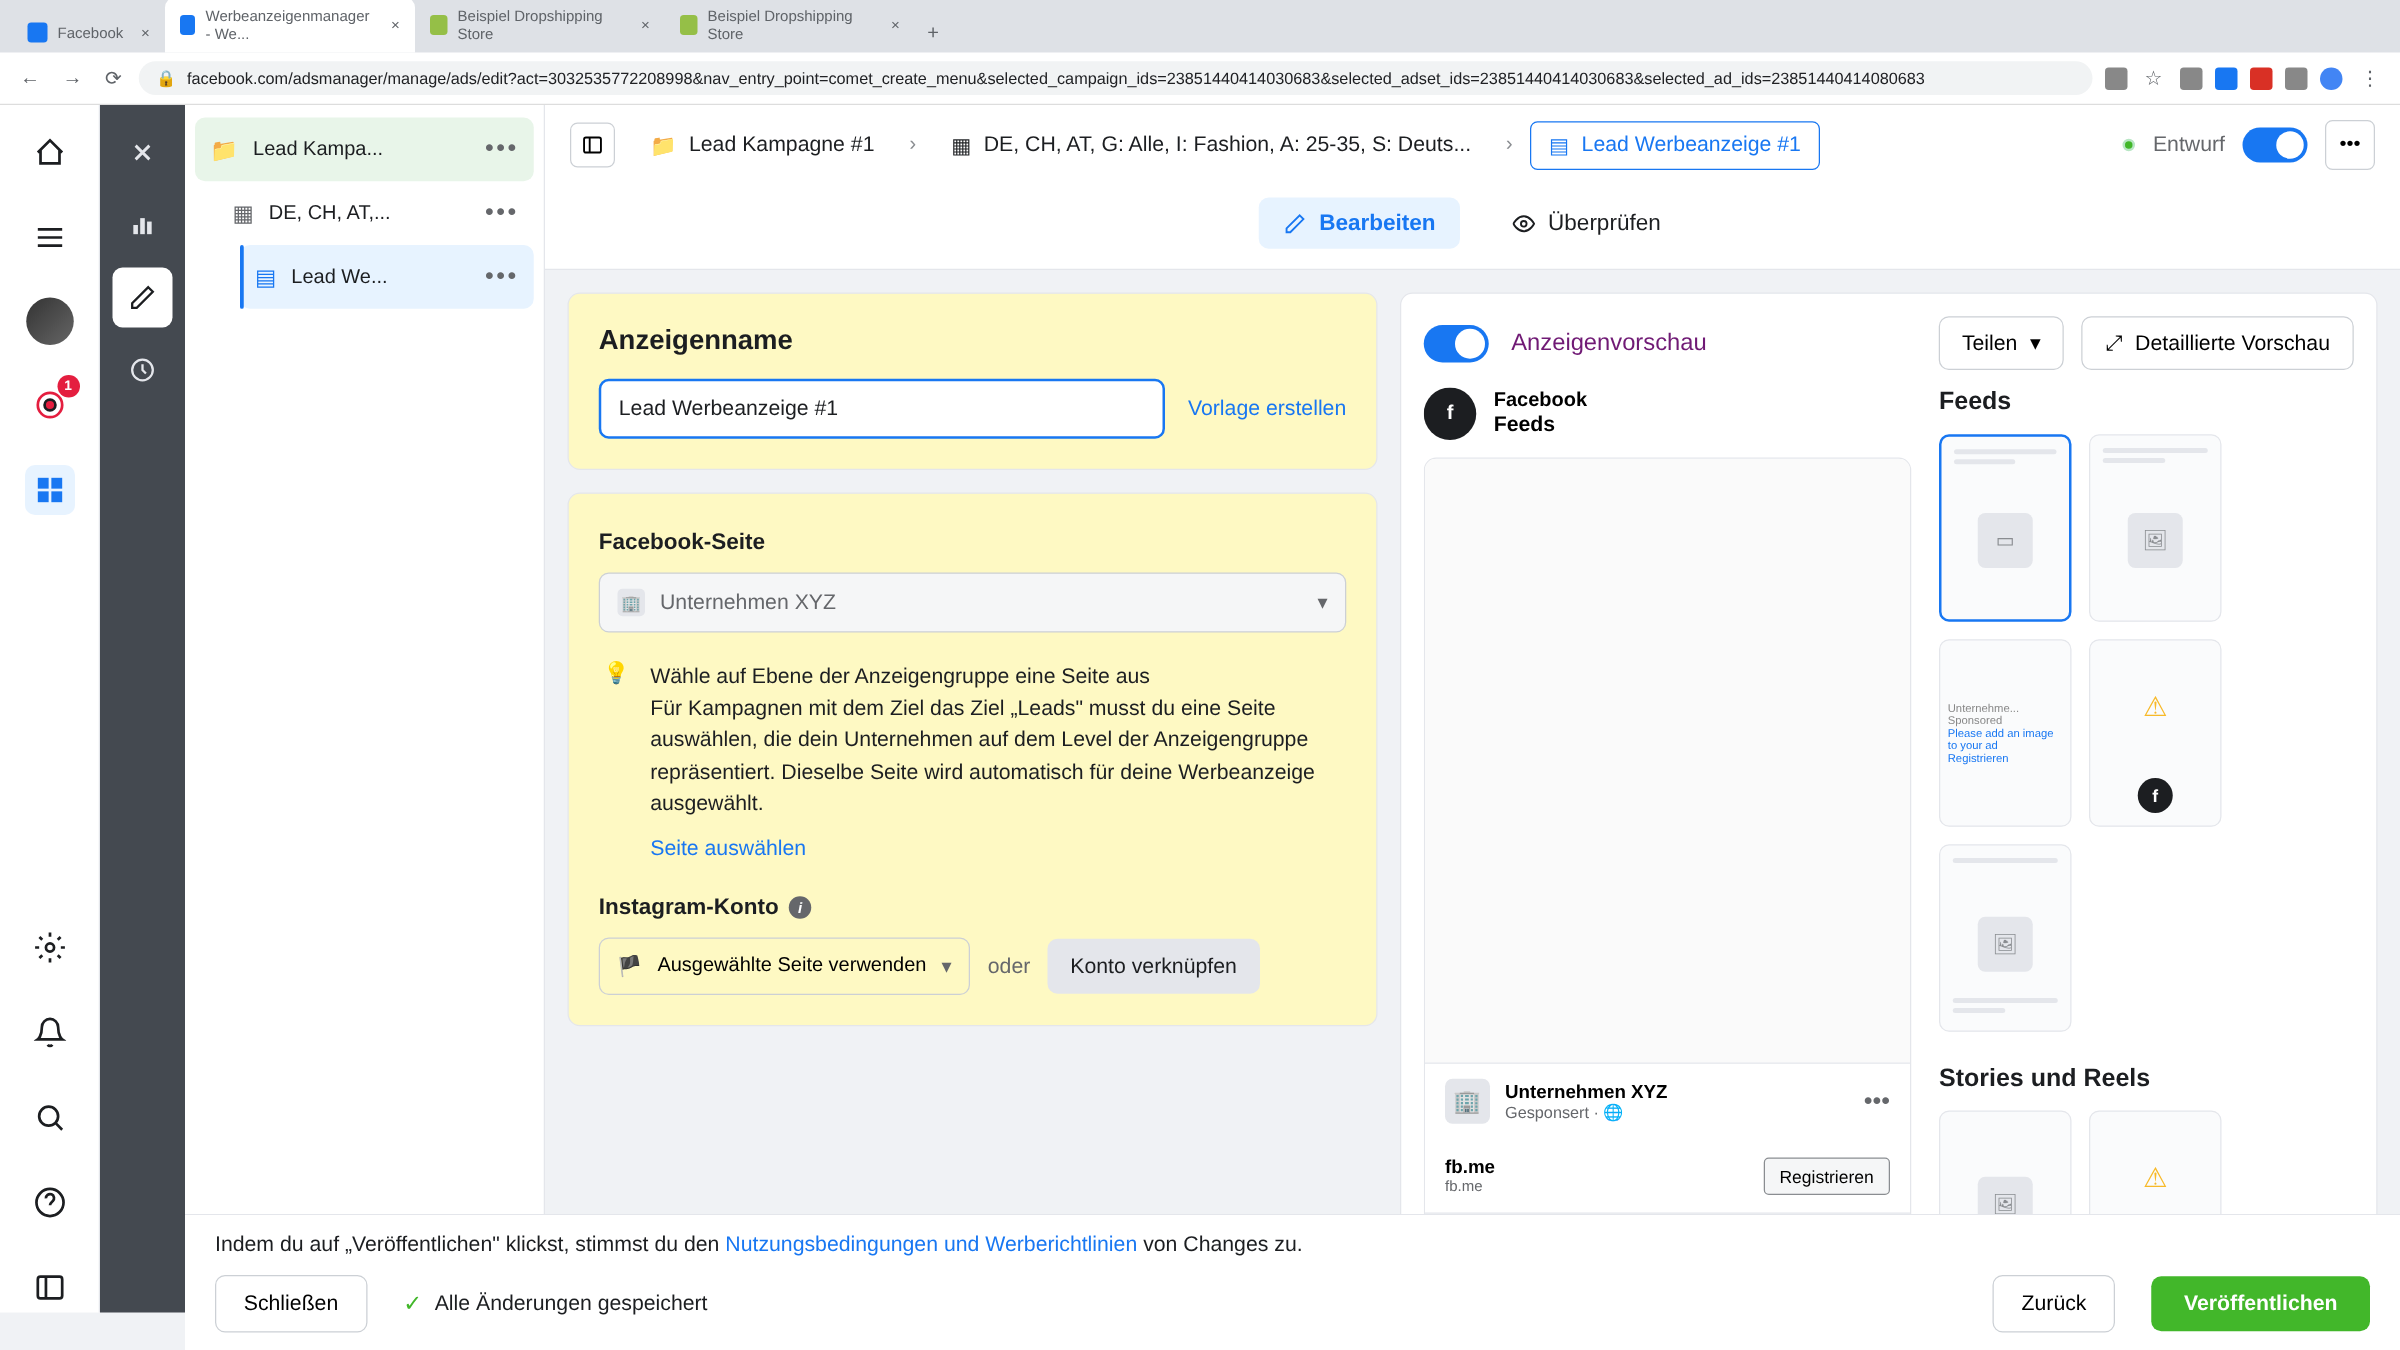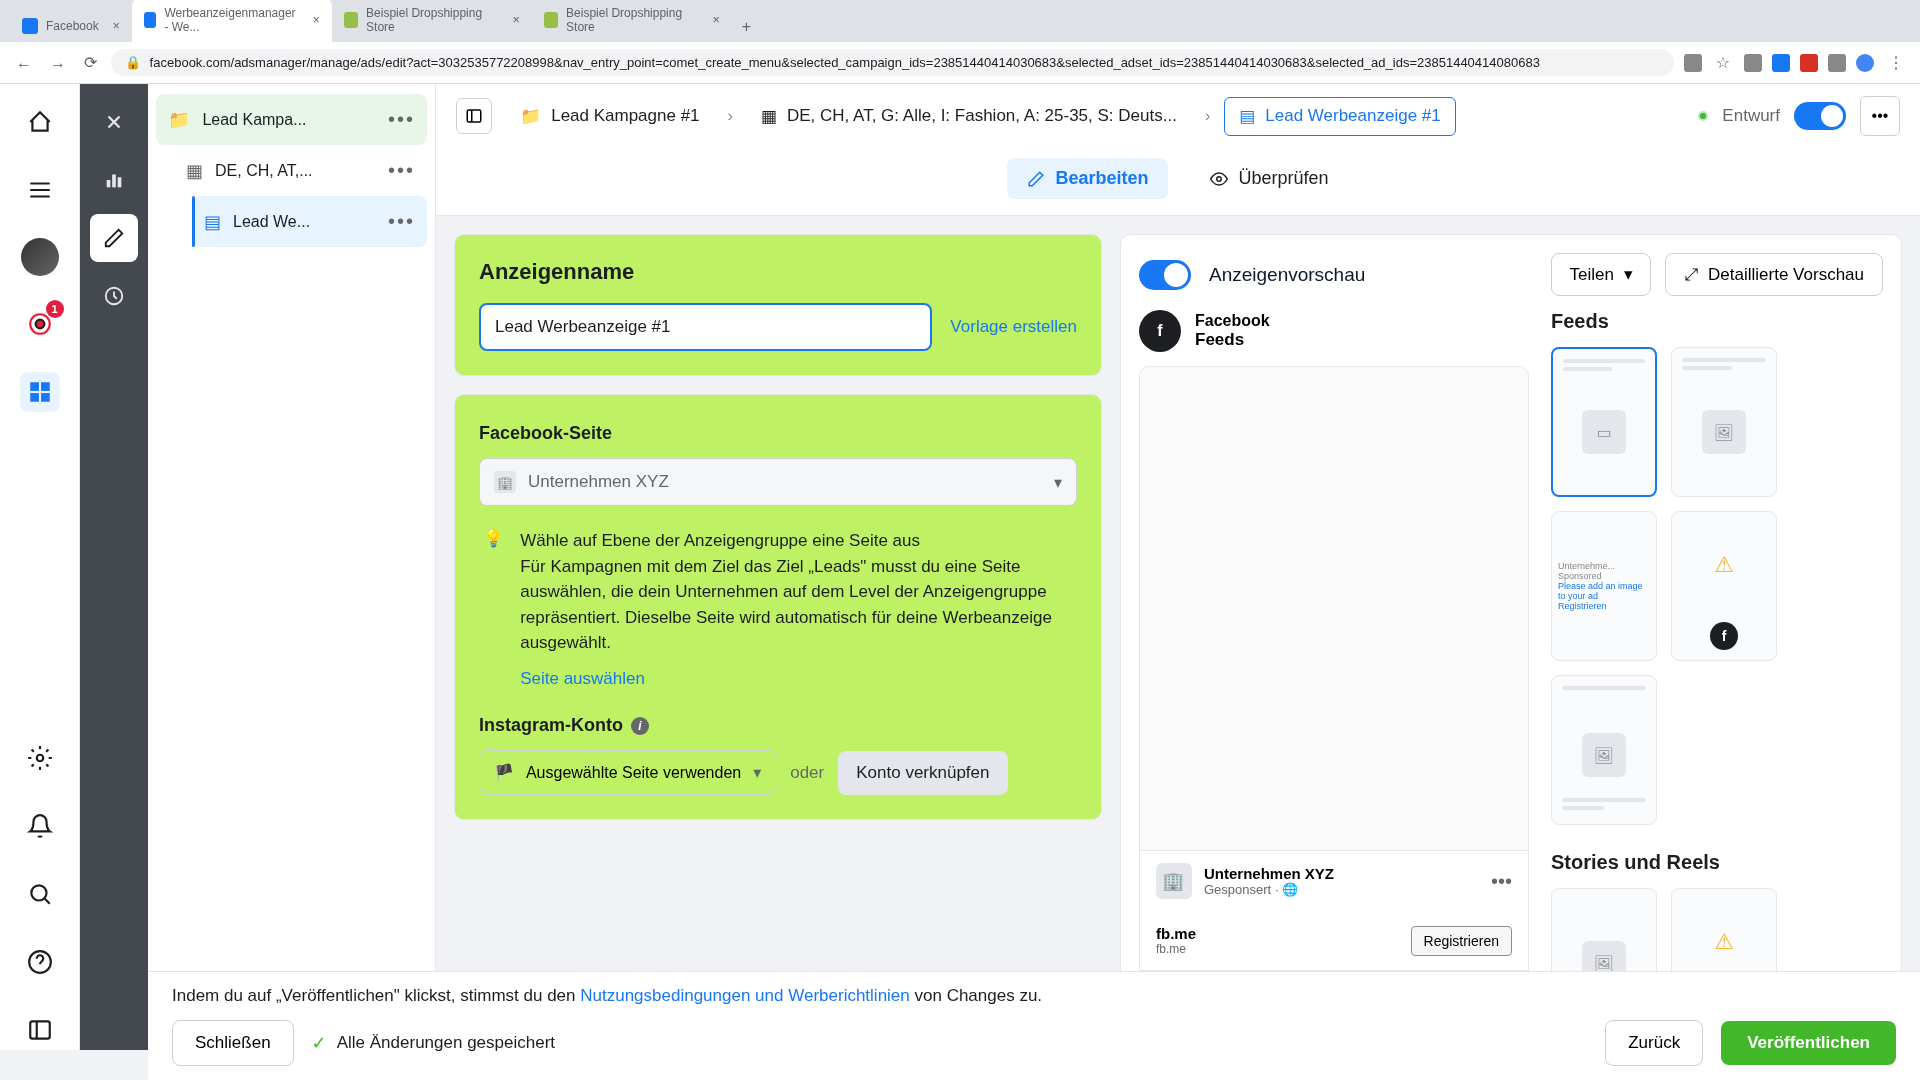--- a/index.html
+++ b/index.html
@@ -74,21 +74,21 @@
 .more-btn { width: 40px; height: 40px; border: 1px solid #ccd0d5; border-radius: 6px; display: flex; align-items: center; justify-content: center; cursor: pointer; }
 
 .subtabs { display: flex; justify-content: center; gap: 22px; padding: 10px 0 16px; }
 .subtab { display: flex; align-items: center; gap: 10px; padding: 10px 20px; border-radius: 8px; font-size: 18px; cursor: pointer; color: #1c1e21; }
 .subtab.active { background: #e7f3ff; color: #1877f2; font-weight: 600; }
 
 .editor-body { flex: 1; display: flex; gap: 18px; padding: 18px; overflow: auto; }
 
 
 .form-col { width: 648px; display: flex; flex-direction: column; gap: 18px; }
-.card { background: #bef264; border: 1px solid #e4e6eb; border-radius: 10px; padding: 24px; }
+.card { background: #fef9c3; border: 1px solid #e4e6eb; border-radius: 10px; padding: 24px; }
 .card-title { font-size: 22px; font-weight: 700; color: #1c1e21; margin-bottom: 18px; }
 .name-row { display: flex; align-items: center; gap: 18px; }
 .name-input { flex: 1; border: 2px solid #1877f2; border-radius: 8px; padding: 12px 14px; font-size: 17px; color: #1c1e21; outline: none; }
 .name-input::selection { background: #accef7; }
 .link-text { color: #1877f2; font-size: 17px; cursor: pointer; }
 .section-label { font-size: 18px; font-weight: 600; color: #1c1e21; margin: 4px 0 14px; display: flex; align-items: center; gap: 8px; }
 .fb-page-select { display: flex; align-items: center; gap: 12px; border: 1px solid #ccd0d5; border-radius: 8px; padding: 12px 14px; background: #f5f6f7; cursor: pointer; }
 .page-icon { width: 22px; height: 22px; border-radius: 4px; background: #e4e6eb; display: flex; align-items: center; justify-content: center; font-size: 13px; }
 .select-val { flex: 1; color: #65676b; font-size: 17px; }
 .caret { color: #65676b; }
@@ -99,21 +99,21 @@
 .ig-row { display: flex; align-items: center; gap: 14px; margin-top: 10px; }
 .ig-select { display: flex; align-items: center; gap: 12px; border: 1px solid #ccd0d5; border-radius: 8px; padding: 12px 14px; cursor: pointer; }
 .or-text { color: #65676b; font-size: 17px; }
 .btn-ghost { background: #e4e6eb; border: none; border-radius: 8px; padding: 12px 18px; font-size: 17px; cursor: pointer; color: #1c1e21; }
 
 
 .preview-col { flex: 1; background: #fff; border: 1px solid #e4e6eb; border-radius: 10px; padding: 18px; display: flex; flex-direction: column; overflow: hidden; }
 .preview-head { display: flex; align-items: center; gap: 18px; margin-bottom: 14px; }
 .preview-switch { width: 52px; height: 30px; background: #1877f2; border-radius: 20px; position: relative; cursor: pointer; }
 .preview-switch::after { content: ""; position: absolute; width: 24px; height: 24px; background: #fff; border-radius: 50%; top: 3px; right: 3px; }
-.preview-title { font-size: 19px; color: #0f172a; }
+.preview-title { font-size: 19px; color: #701a75; }
 .preview-actions { margin-left: auto; display: flex; gap: 14px; }
 .pill-btn { display: flex; align-items: center; gap: 10px; border: 1px solid #ccd0d5; border-radius: 8px; padding: 10px 18px; font-size: 17px; cursor: pointer; background: #fff; }
 .preview-split { display: flex; gap: 22px; flex: 1; overflow: hidden; }
 
 
 .feed-mock { width: 390px; display: flex; flex-direction: column; }
 .feed-label-row { display: flex; align-items: center; gap: 14px; margin-bottom: 14px; }
 .fb-circle { width: 42px; height: 42px; background: #1c1e21; border-radius: 50%; display: flex; align-items: center; justify-content: center; color: #fff; font-weight: bold; }
 .feed-label-t { font-size: 16px; font-weight: 600; }
 .feed-label-s { font-size: 17px; font-weight: 700; }
@@ -141,21 +141,21 @@
 .thumb-img { width: 44px; height: 44px; background: #e4e6eb; border-radius: 6px; display: flex; align-items: center; justify-content: center; color: #8a8d91; }
 .thumb-warn { position: absolute; top: 40px; left: 50%; transform: translateX(-50%); color: #f7b928; font-size: 22px; }
 .thumb-fb-badge { position: absolute; bottom: 10px; left: 50%; transform: translateX(-50%); width: 28px; height: 28px; background: #1c1e21; border-radius: 50%; color: #fff; display: flex; align-items: center; justify-content: center; font-size: 14px; font-weight: bold; }
 .thumb-lines { position: absolute; top: 10px; left: 10px; right: 10px; }
 .tl { height: 4px; background: #e4e6eb; border-radius: 2px; margin-bottom: 4px; }
 
 
 .footer { position: fixed; left: 148px; right: 0; bottom: 0; background: #fff; border-top: 1px solid #e4e6eb; padding: 14px 24px; }
 .footer-notice { font-size: 17px; color: #1c1e21; margin-bottom: 14px; }
 .footer-notice a { color: #1877f2; text-decoration: none; }
-.footer-row { display: flex; align-items: center; gap: 18px; }
+.footer-row { display: flex; align-items: center; gap: 29px; }
 .saved-status { display: flex; align-items: center; gap: 10px; color: #1c1e21; font-size: 17px; }
 .check-icon { color: #42b72a; font-size: 18px; }
 .footer-spacer { flex: 1; }
 .btn-secondary { border: 1px solid #ccd0d5; background: #fff; border-radius: 8px; padding: 12px 22px; font-size: 17px; cursor: pointer; }
 .btn-primary { background: #42b72a; color: #fff; border: none; border-radius: 8px; padding: 12px 26px; font-size: 17px; font-weight: 600; cursor: pointer; }
 .info-circle { display: inline-flex; width: 18px; height: 18px; border-radius: 50%; background: #65676b; color: #fff; font-size: 12px; align-items: center; justify-content: center; font-style: italic; font-weight: bold; }
 </style>
 </head>
 <body>
 

